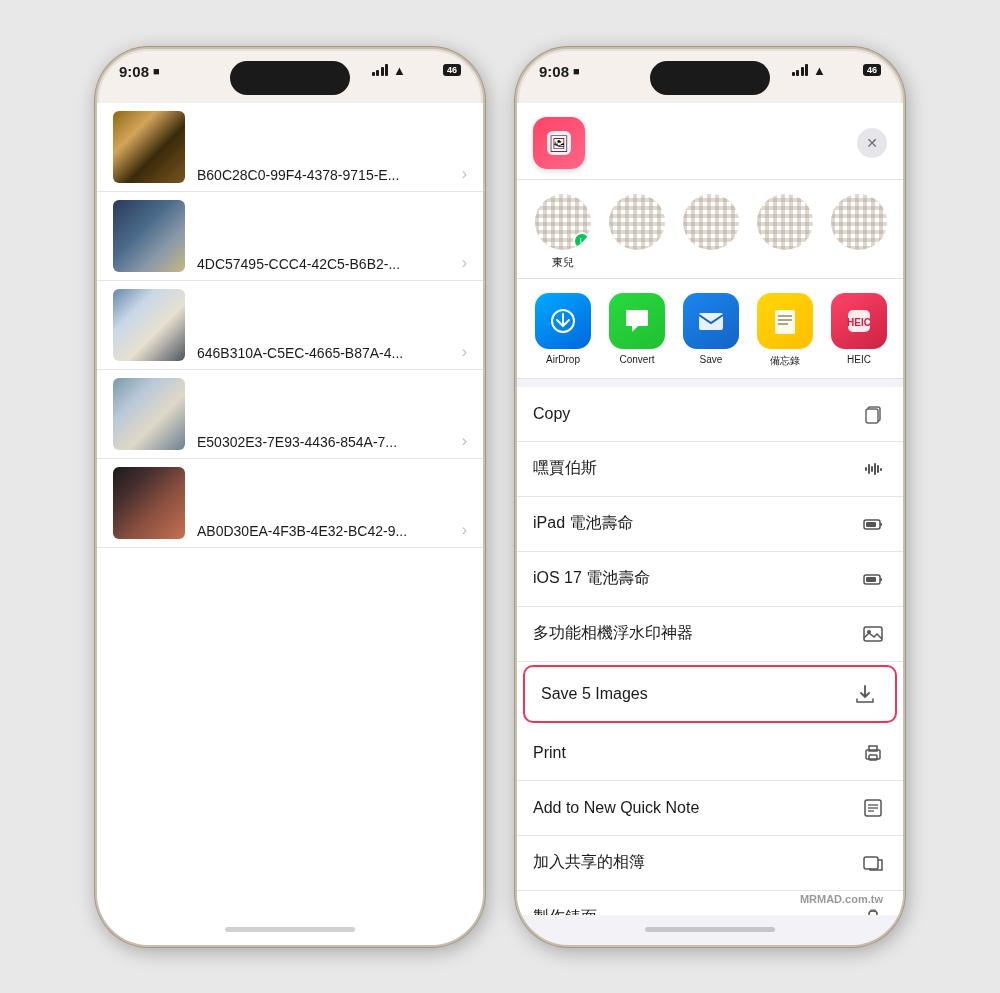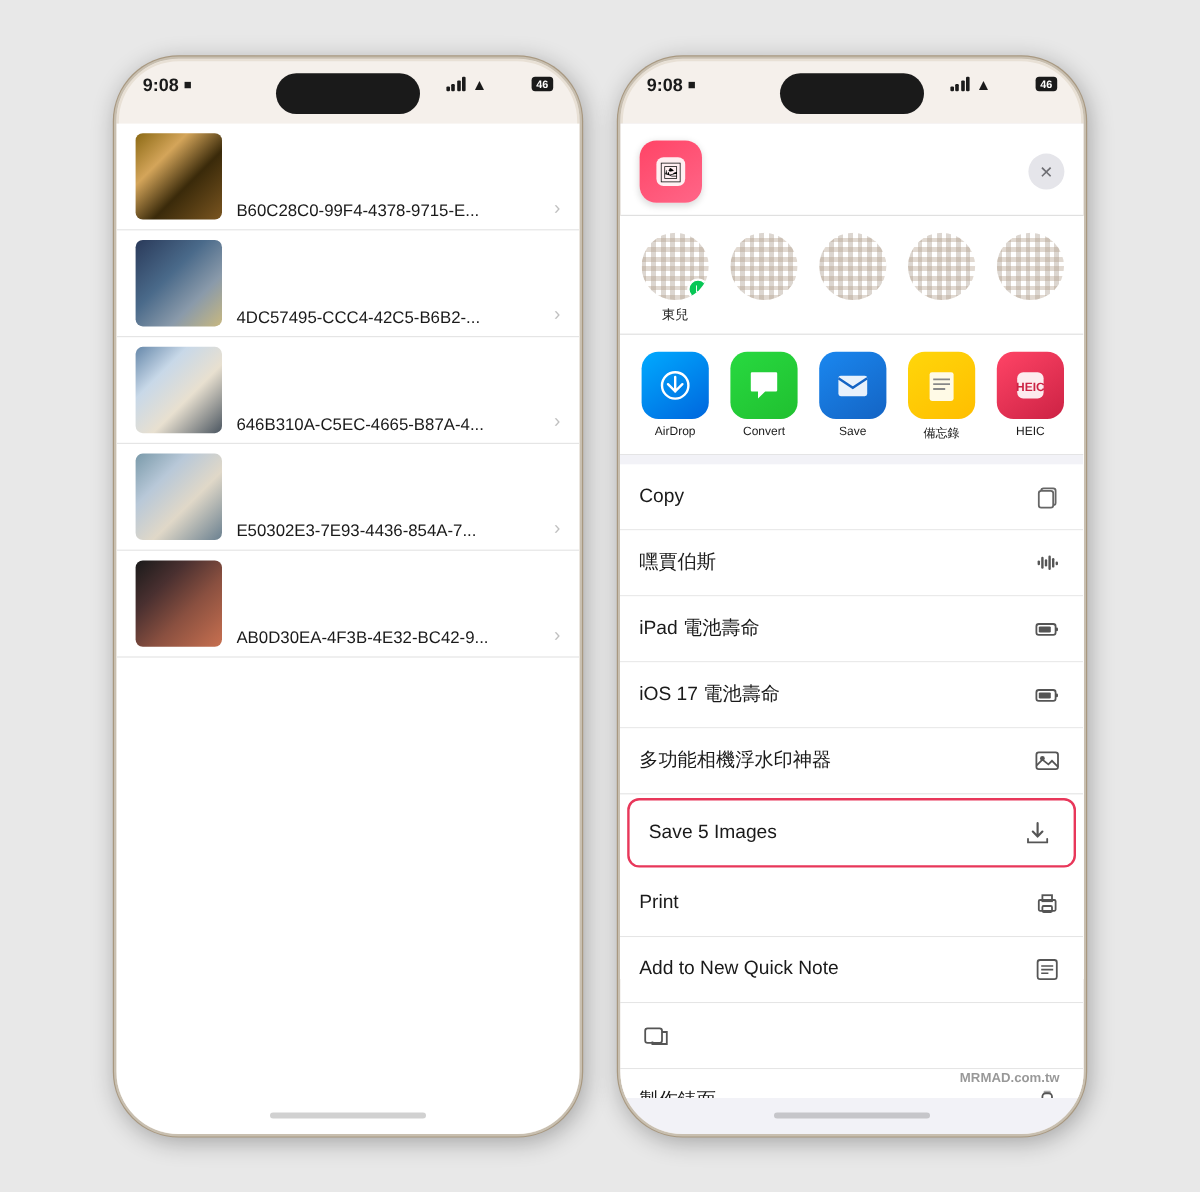--- a/index.html
+++ b/index.html
@@ -665,20 +665,21 @@
           <div class="action-icon">
             <svg width="22" height="22" viewBox="0 0 22 22">
                 <rect x="3" y="3" width="16" height="16" rx="2" fill="none" stroke="#555" stroke-width="1.5"></rect>
                 <line x1="6" y1="8" x2="16" y2="8" stroke="#555" stroke-width="1.3"></line>
                 <line x1="6" y1="11" x2="16" y2="11" stroke="#555" stroke-width="1.3"></line>
                 <line x1="6" y1="14" x2="12" y2="14" stroke="#555" stroke-width="1.3"></line>
               </svg>
           </div>
         </div>
         <div class="action-item">
+          <span class="action-label">加入共享的相簿</span>
           <div class="action-icon">
             <svg width="22" height="22" viewBox="0 0 22 22">
                 <rect x="2" y="5" width="14" height="12" rx="2" fill="none" stroke="#555" stroke-width="1.5"></rect>
                 <path d="M16 8 L20 8 L20 18 L8 18 L8 16" stroke="#555" stroke-width="1.5" fill="none"></path>
               </svg>
           </div>
         </div>
         <div class="action-item">
           <span class="action-label">製作錶面</span>
           <div class="action-icon">

